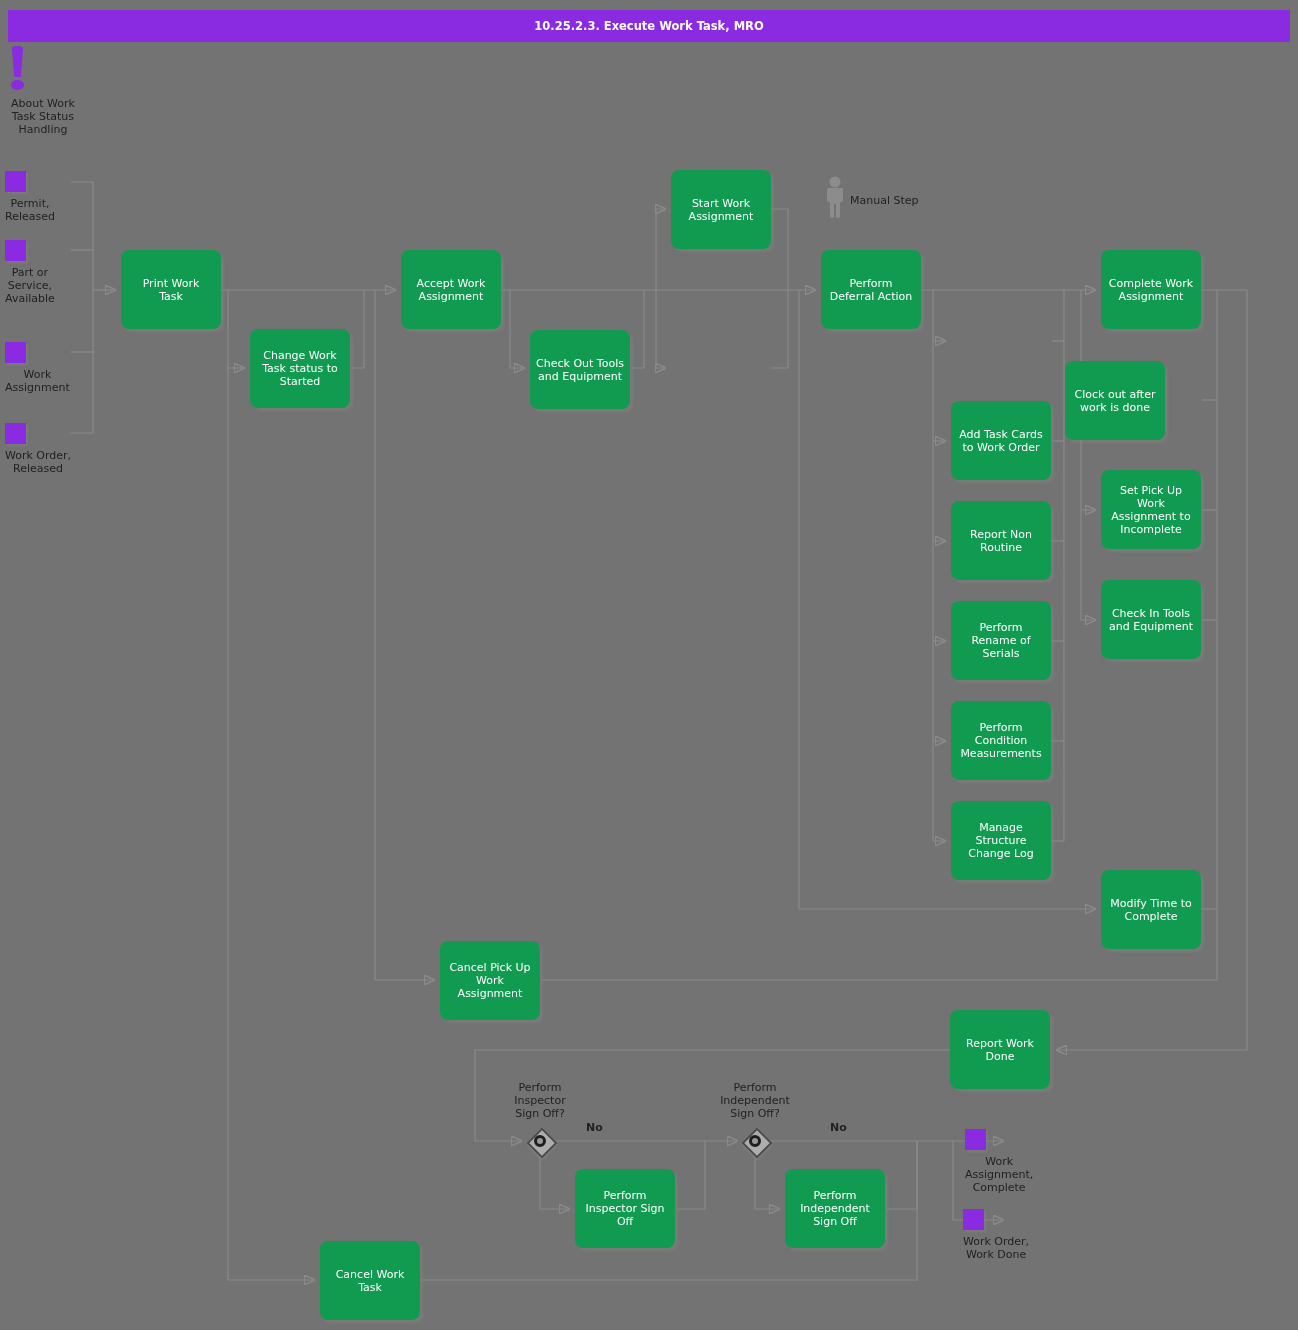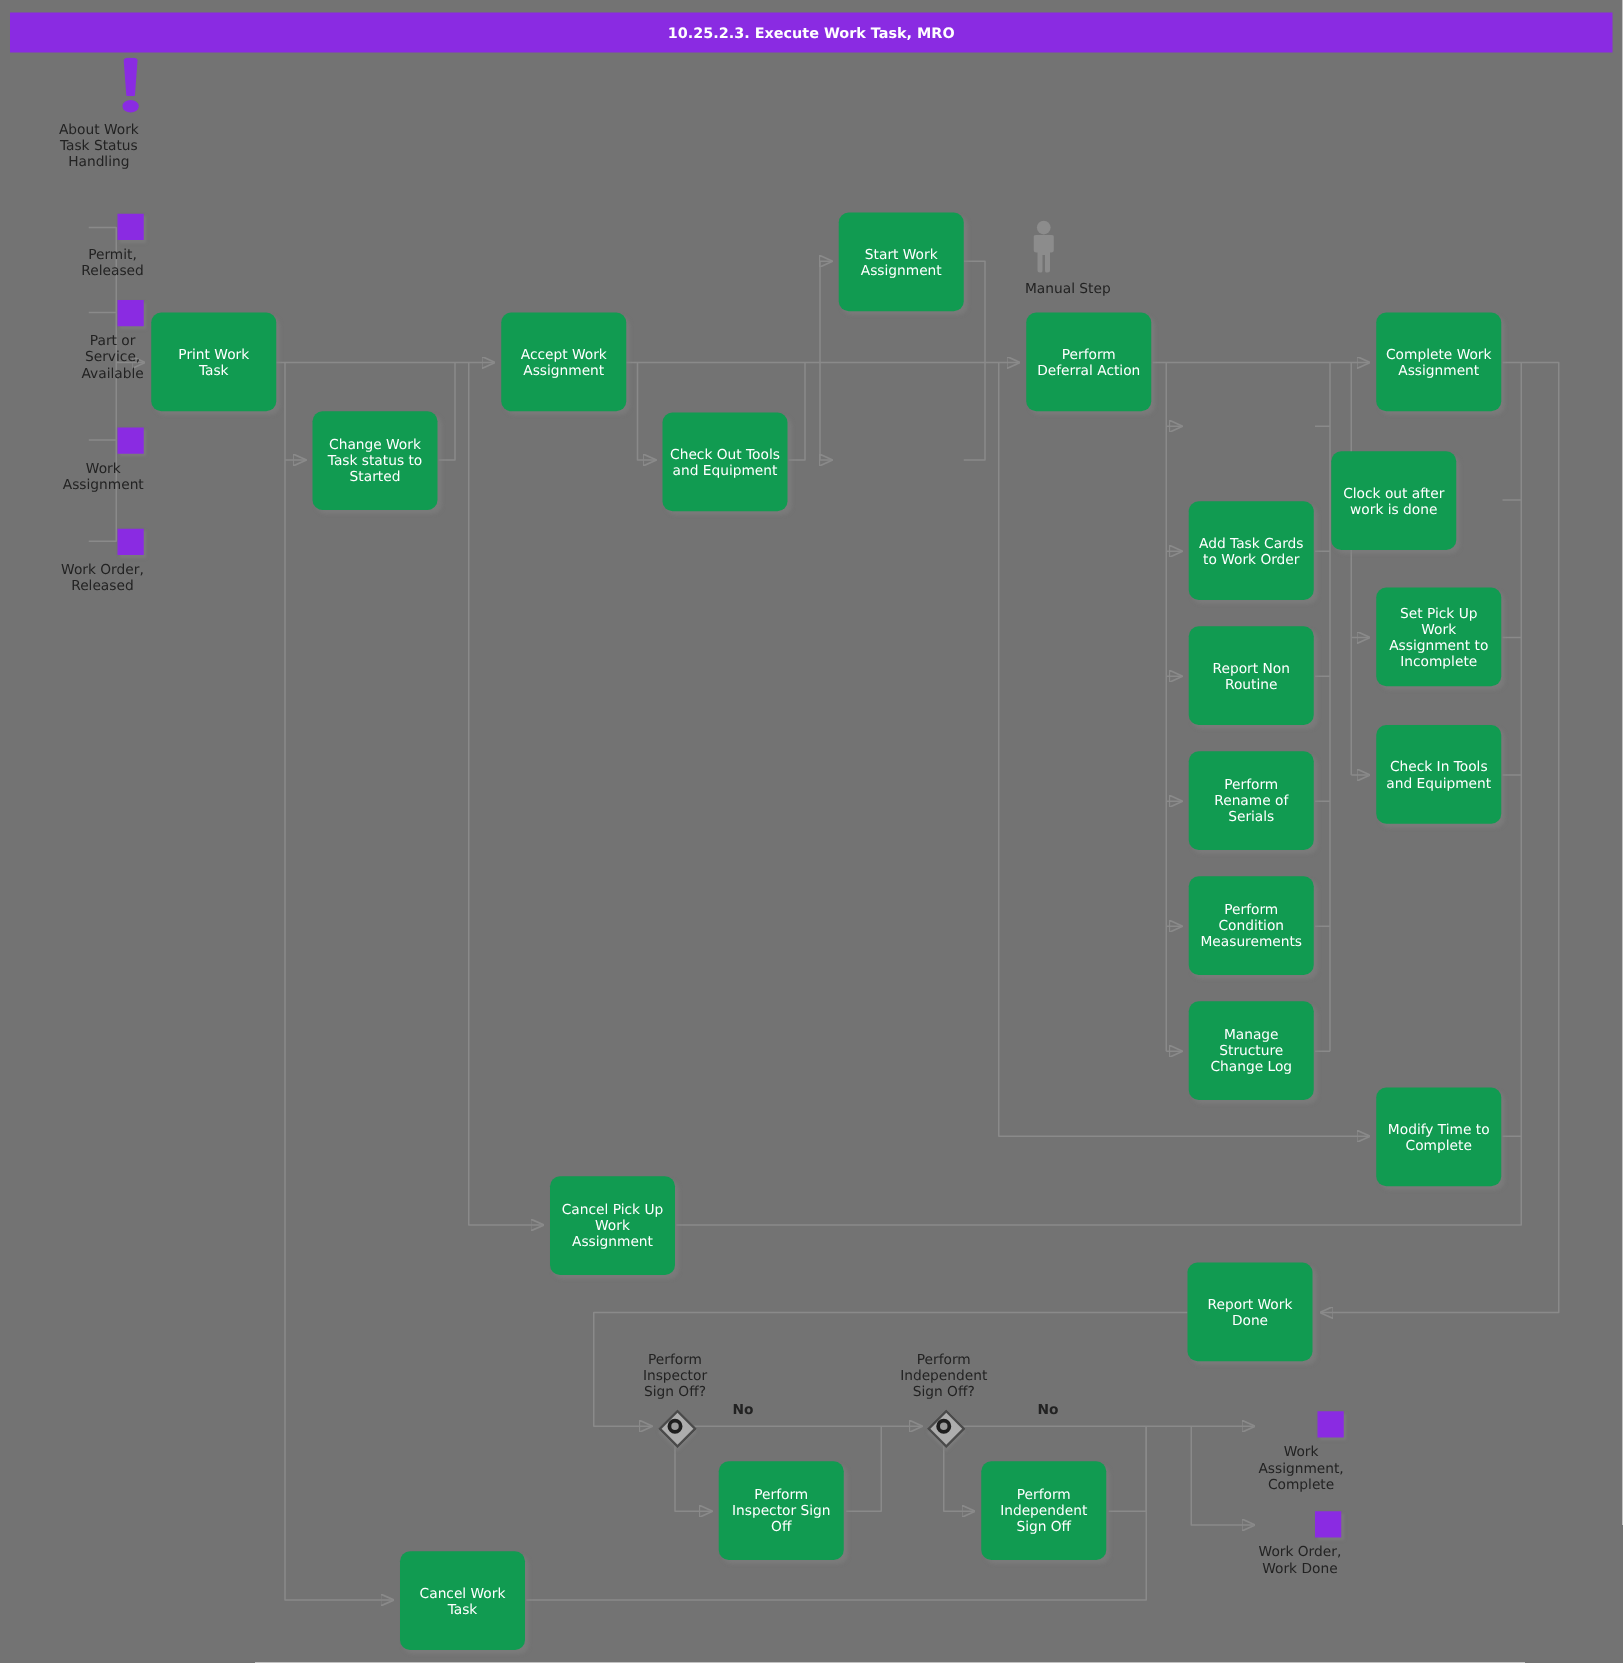--- a/index.html
+++ b/index.html
@@ -21,29 +21,29 @@
     font-size:11.5px; font-weight:bold; z-index:2;
   }
   .task{
     position:absolute; width:100px; height:79px; box-sizing:border-box;
     background:var(--task-fill); border-radius:8px; color:#fff;
     display:flex; align-items:center; justify-content:center; text-align:center;
     font-size:11px; line-height:13px; padding:6px; z-index:1;
     box-shadow:3px 3px 3px rgba(130,130,130,.55);
     white-space:pre-line; cursor:default;
   }
-  .event{position:absolute; width:110px; display:flex; flex-direction:column; align-items:flex-end; z-index:1;}
+  .event{position:absolute; width:110px; display:flex; flex-direction:column; align-items:flex-start; z-index:1;}
   .event-square{width:21px; height:21px; background:var(--event-fill); box-shadow:2px 2px 2px rgba(130,130,130,.55);}
   .event-label{margin-top:5px; font-size:11px; line-height:13px; text-align:center; white-space:pre-line; color:var(--label-text);}
-  .note{position:absolute; left:11px; top:46px; width:100px; display:flex; flex-direction:column; align-items:flex-end; z-index:1;}
+  .note{position:absolute; left:11px; top:46px; width:100px; display:flex; flex-direction:column; align-items:flex-start; z-index:1;}
   .excl-bar{width:13px; height:31px; background:var(--event-fill); border-radius:5px/4px;
             clip-path:polygon(6% 0,94% 0,76% 100%,24% 100%);}
   .excl-dot{width:13px; height:10px; margin-top:3px; background:var(--event-fill); border-radius:50%;}
   .note-label{margin-top:7px; font-size:11px; line-height:13px; text-align:center; white-space:pre-line; color:var(--label-text);}
-  .manual{position:absolute; left:820px; top:176px; width:100px; display:flex; flex-direction:column; z-index:1;}
+  .manual{position:absolute; left:820px; top:176px; width:100px; display:flex; align-items:center; z-index:1;}
   .manual-label{margin-top:4px; font-size:11px; line-height:13px; color:var(--label-text);}
   .gateway{position:absolute; width:26px; height:26px; z-index:1;}
   .gateway-diamond{position:absolute; left:4px; top:4px; width:18px; height:18px;
     background:var(--gateway-fill); border:2px solid #4A4A4A; transform:rotate(45deg);
     box-shadow:2px 2px 2px rgba(130,130,130,.55);}
   .gateway-circle{position:absolute; left:7px; top:7px; width:6px; height:6px;
     border:3px solid #1E1E1E; border-radius:50%; background:#9A9A9A;}
   .q-label{position:absolute; width:130px; text-align:center; font-size:11px; line-height:13px;
     white-space:pre-line; color:var(--label-text); z-index:1;}
   .no-label{position:absolute; font-size:11px; font-weight:bold; color:var(--label-text); z-index:1;}

